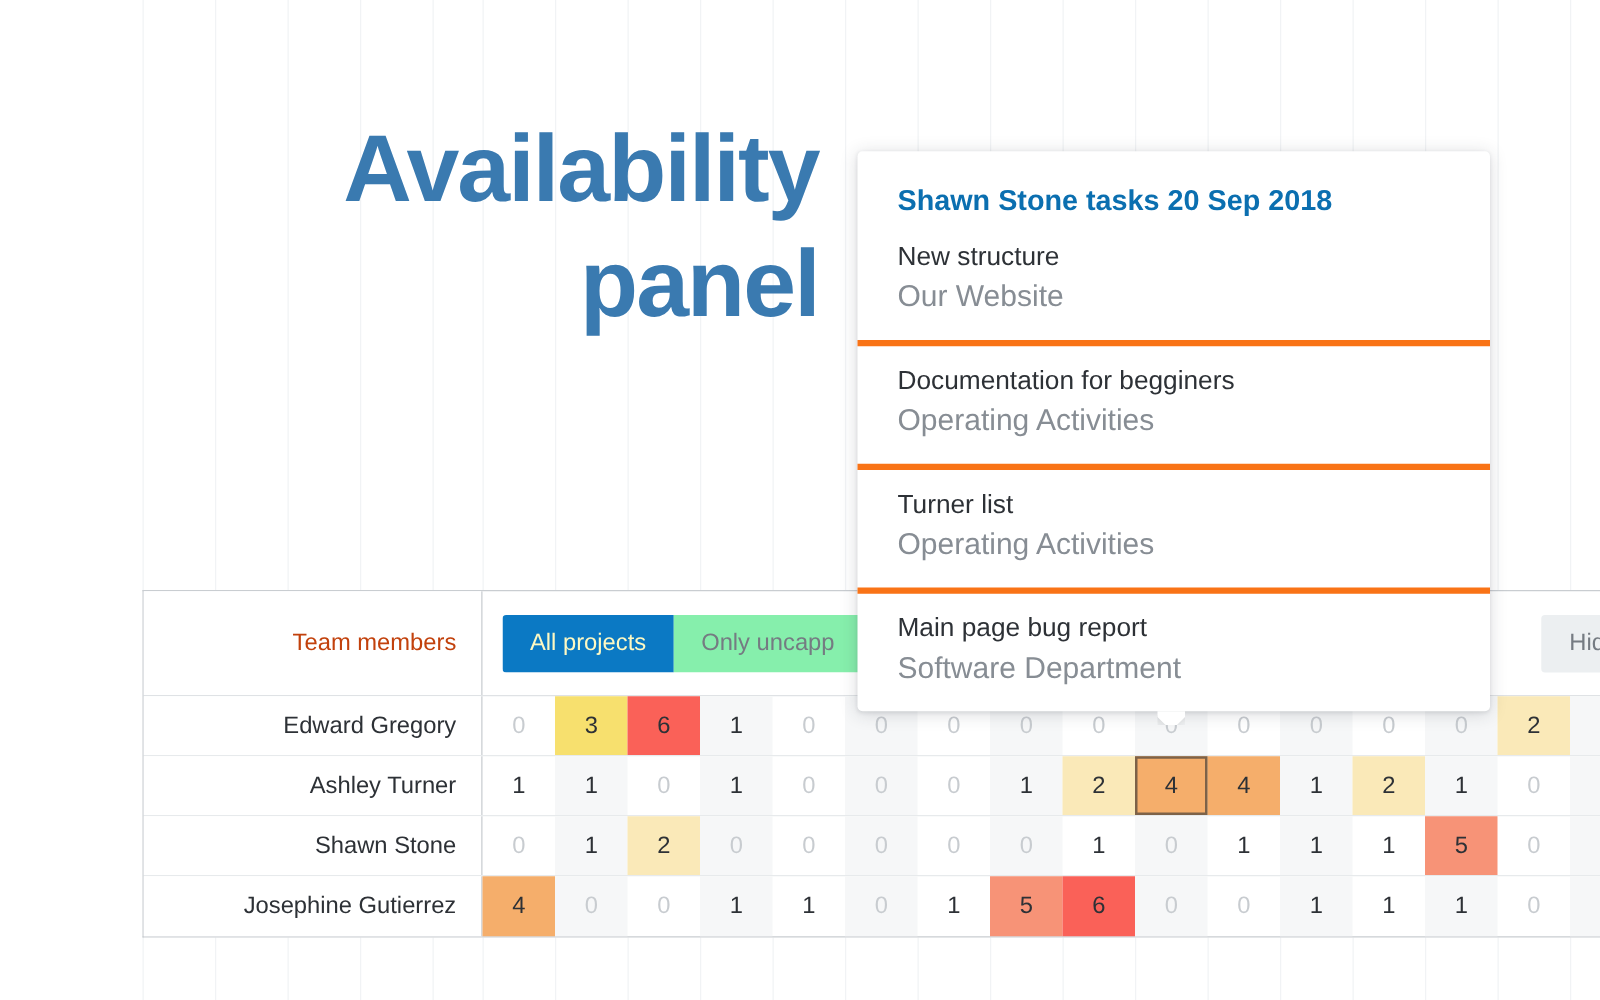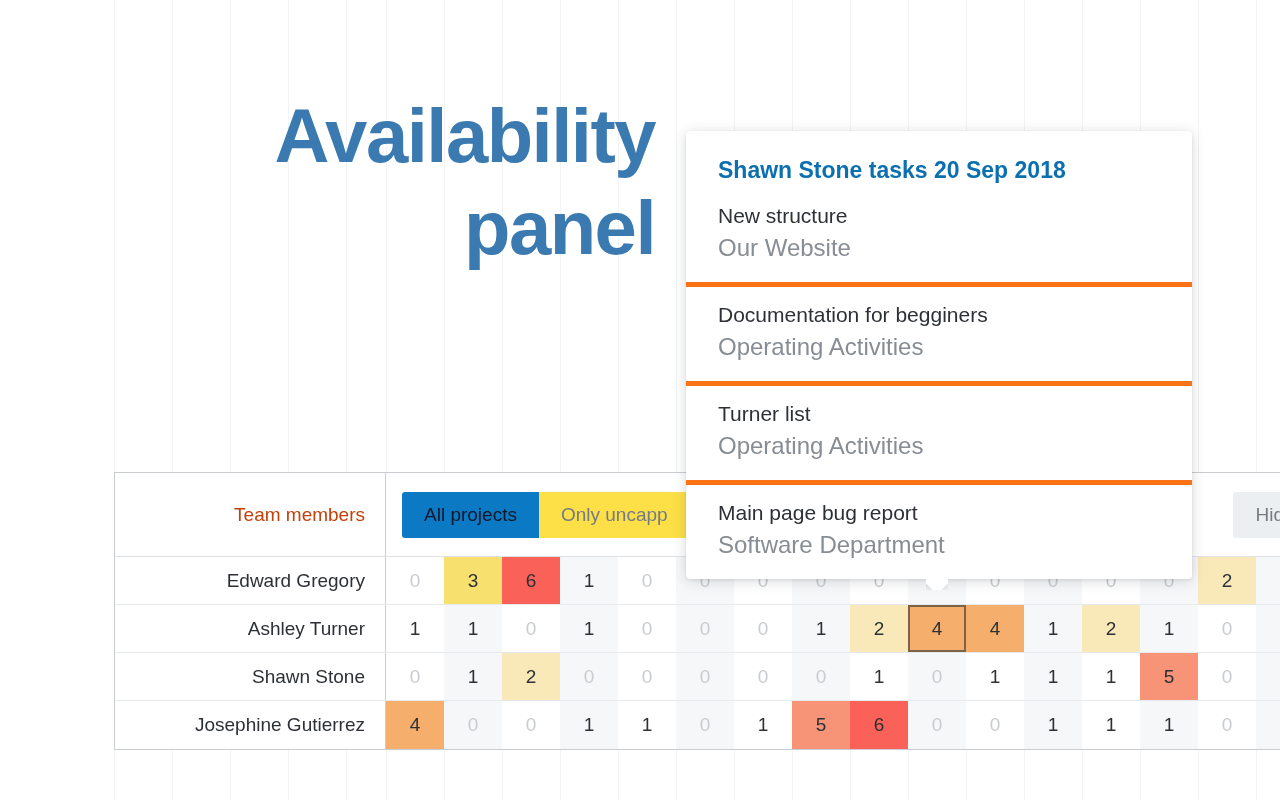--- a/index.html
+++ b/index.html
@@ -110,22 +110,22 @@
     overflow: hidden;
     flex: 0 0 auto;
   }
   .seg {
     display: flex;
     align-items: center;
     padding: 0 22px;
     font-size: 19px;
     white-space: nowrap;
   }
-  .seg.active { background: #0b79c4; color: #0f172a; }
-  .seg.inactive { background: #fde047; color: #757b82; }
+  .seg.active { background: #0b79c4; color: #fef9c3; }
+  .seg.inactive { background: #86efac; color: #757b82; }
 
   .hide-btn {
     position: absolute;
     right: -12px;
     top: 50%;
     transform: translateY(-50%);
     height: 46px;
     display: flex;
     align-items: center;
     padding: 0 22px;
@@ -157,21 +157,21 @@
   .cell.selected {
     outline: 2px solid #7d6248;
     outline-offset: -2px;
     z-index: 3;
   }
 
   
   #tooltip {
     position: absolute;
     left: 686px;
-    top: 131px;
+    top: 121px;
     width: 506px;
     background: #ffffff;
     border-radius: 4px;
     box-shadow: 0 2px 14px rgba(40,50,60,0.17), 0 1px 3px rgba(40,50,60,0.10);
     z-index: 10;
   }
   #tooltip .tt-header {
     padding: 26px 32px 16px 32px;
     font-size: 23px;
     font-weight: bold;

